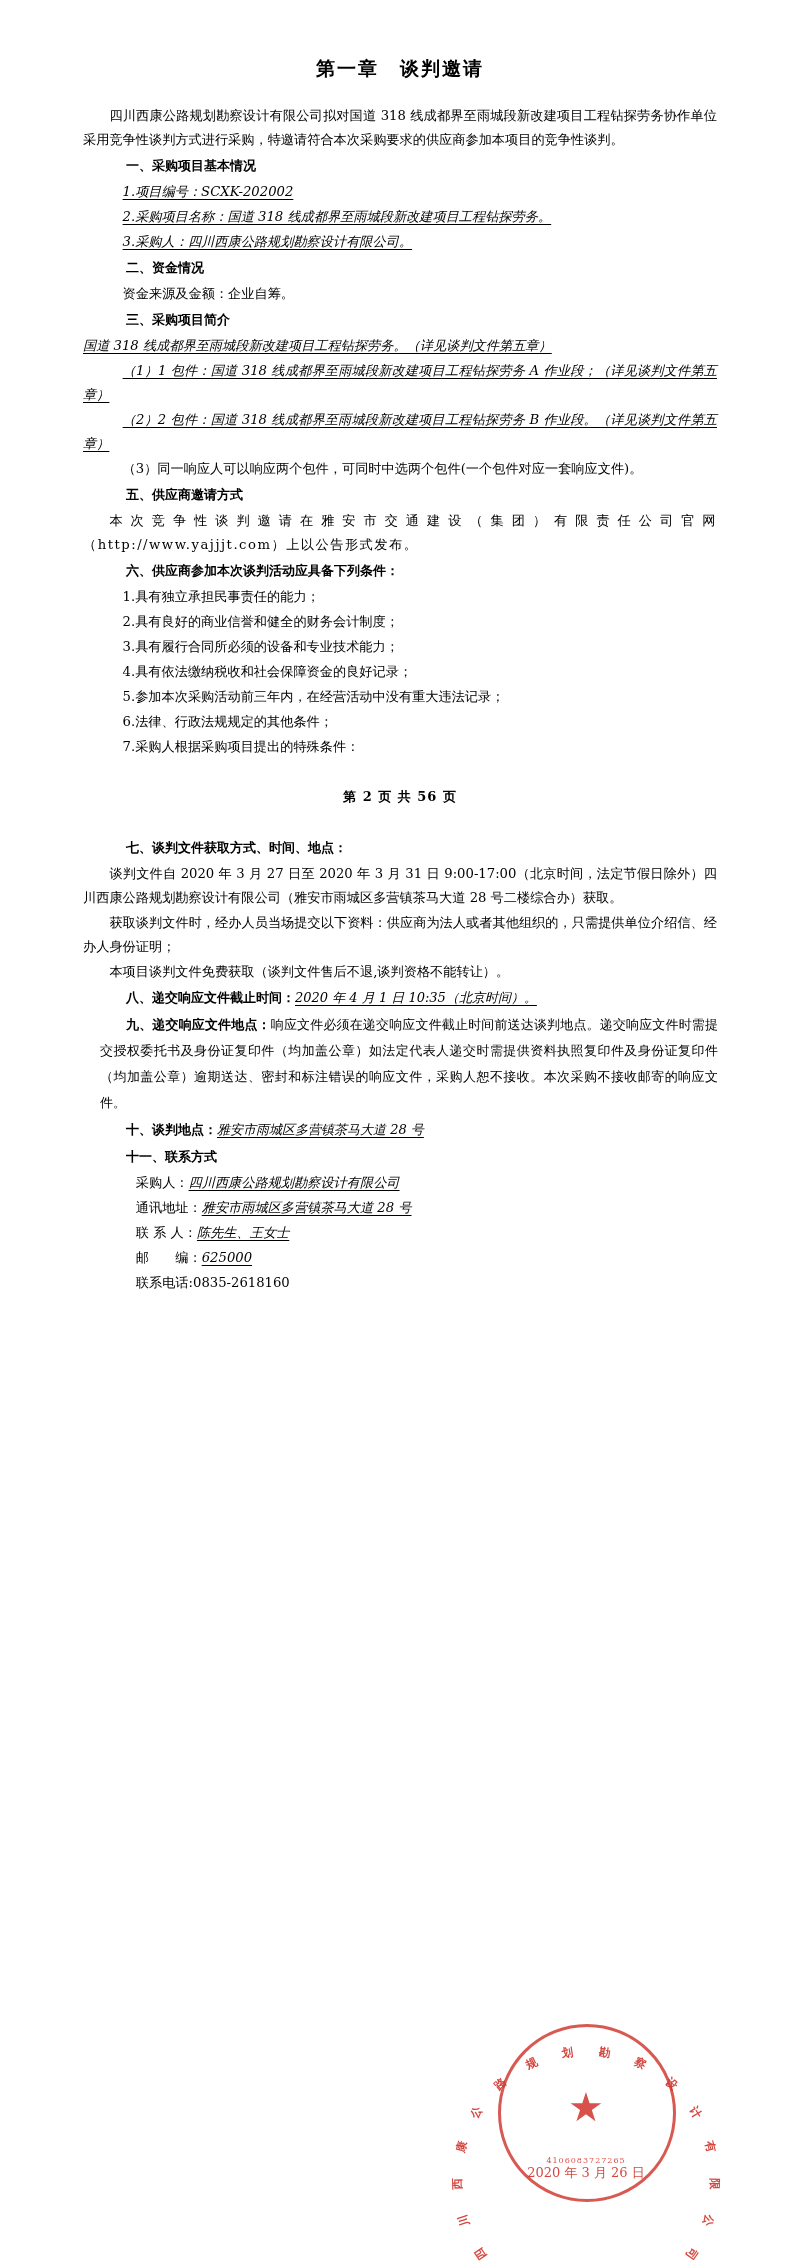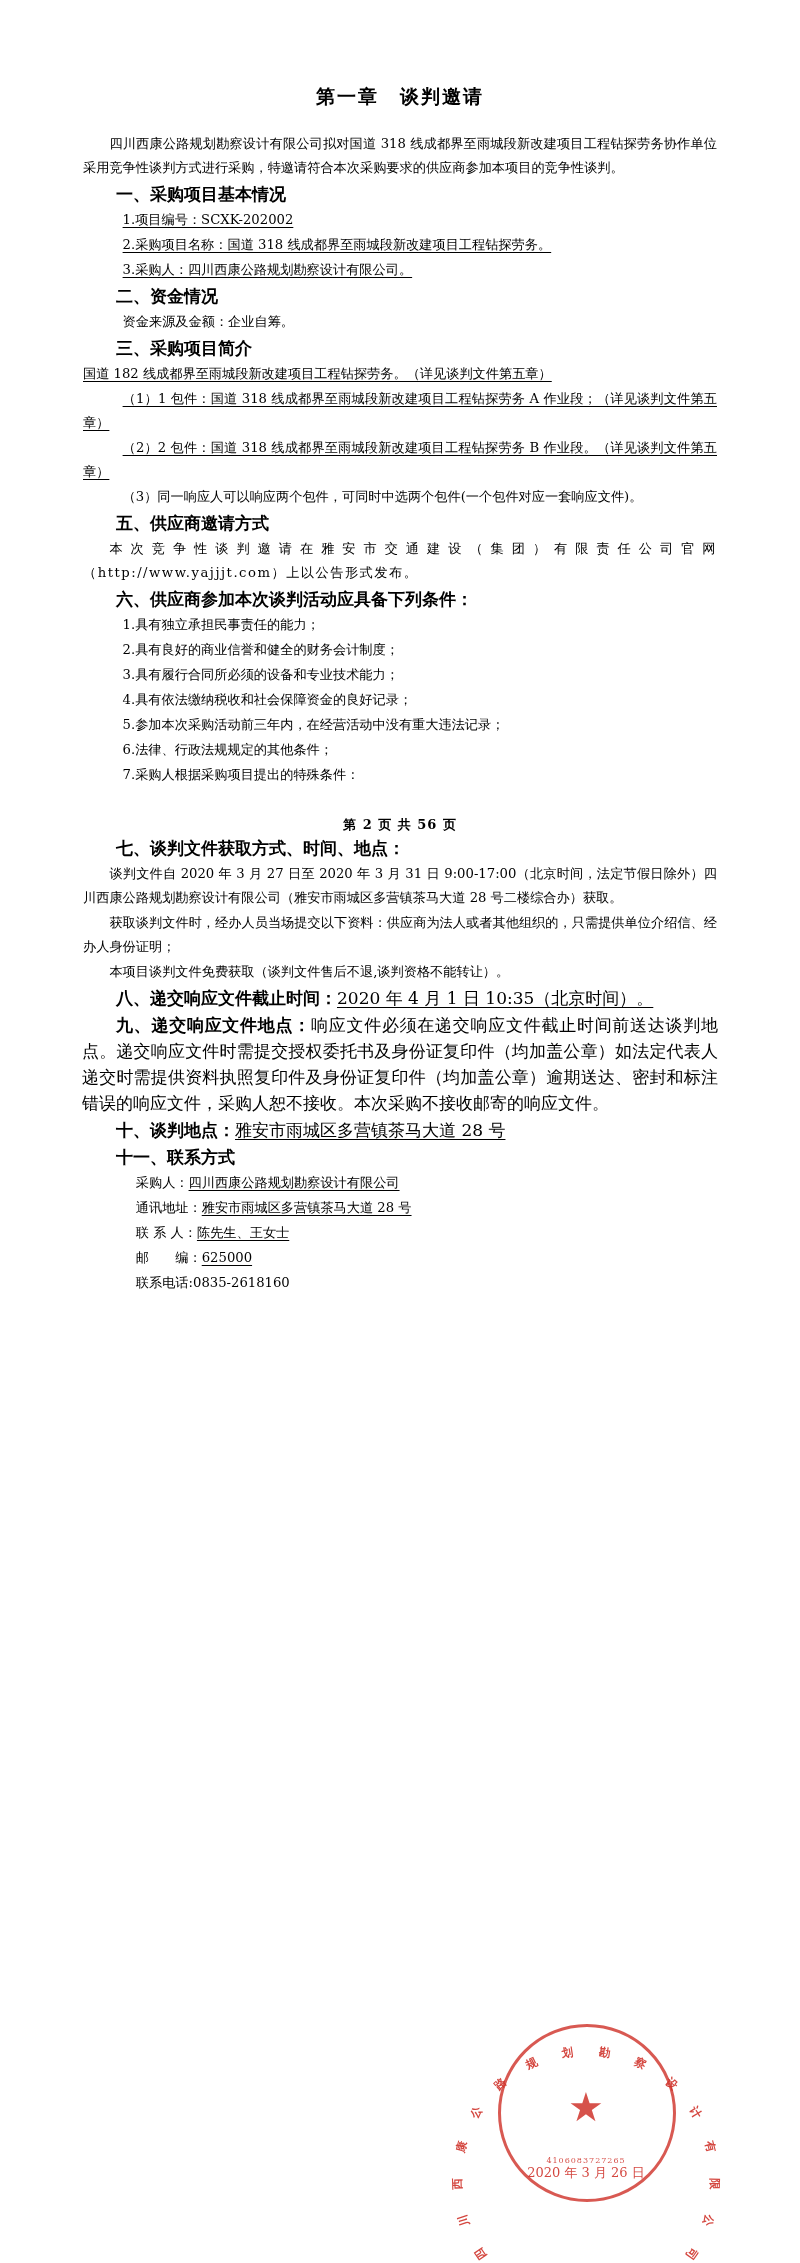--- a/index.html
+++ b/index.html
@@ -11,21 +11,21 @@
     width: 800px;
     font-family: "DejaVu Serif", "Liberation Serif", serif;
     color: #000000;
   }
   .page {
     position: relative;
     width: 800px;
     box-sizing: border-box;
   }
   .page1 {
-    padding: 84px 82px 0 82px;
+    padding: 56px 82px 0 82px;
     height: 760px;
   }
   .page2 {
     padding: 0 82px 0 82px;
     height: 1503px;
     position: relative;
   }
   h1.doc-title {
     font-size: 19px;
     font-weight: bold;
@@ -35,29 +35,30 @@
     font-family: "DejaVu Serif", "Liberation Serif", serif;
   }
   p {
     margin: 1px;
     font-size: 13.2px;
     line-height: 24px;
     text-align: justify;
   }
   .indent2 { text-indent: 2em; }
   .sec-head {
-    font-size: 17px;
+    font-size: 13px;
     font-weight: bold;
     line-height: 26px;
     text-indent: 2em;
-    margin: 1px 0 0 0;
+    margin: 1px 0 0 18px;
   }
   .u {
     text-decoration: underline;
     text-underline-offset: 3px;
+    font-style: italic;
   }
   .item {
     font-size: 13.2px;
     line-height: 24px;
     text-indent: 3em;
   }
   .item-u {
     font-size: 13.2px;
     line-height: 24px;
     text-indent: 3em;
@@ -165,21 +166,21 @@
 
   <p class="sec-head">一、采购项目基本情况</p>
   <p class="item-u"><span class="u">1.项目编号：SCXK-202002</span></p>
   <p class="item-u"><span class="u">2.采购项目名称：国道 318 线成都界至雨城段新改建项目工程钻探劳务。</span></p>
   <p class="item-u"><span class="u">3.采购人：四川西康公路规划勘察设计有限公司。</span></p>
 
   <p class="sec-head">二、资金情况</p>
   <p class="item">资金来源及金额：企业自筹。</p>
 
   <p class="sec-head">三、采购项目简介</p>
-  <p class="body-line"><span class="u">国道 182 线成都界至雨城段新改建项目工程钻探劳务。（详见谈判文件第五章）</span></p>
+  <p class="body-line"><span class="u">国道 318 线成都界至雨城段新改建项目工程钻探劳务。（详见谈判文件第五章）</span></p>
 
   <p class="item-u"><span class="u">（1）1 包件：国道 318 线成都界至雨城段新改建项目工程钻探劳务 A 作业段；（详见谈判文件第五章）</span></p>
   <p class="item-u"><span class="u">（2）2 包件：国道 318 线成都界至雨城段新改建项目工程钻探劳务 B 作业段。（详见谈判文件第五章）</span></p>
   <p class="item">（3）同一响应人可以响应两个包件，可同时中选两个包件(一个包件对应一套响应文件)。</p>
 
   <p class="sec-head">五、供应商邀请方式</p>
   <p class="indent2 spaced">本次竞争性谈判邀请在雅安市交通建设（集团）有限责任公司官网（http://www.yajjjt.com）上以公告形式发布。</p>
 
   <p class="sec-head">六、供应商参加本次谈判活动应具备下列条件：</p>
   <p class="item">1.具有独立承担民事责任的能力；</p>

